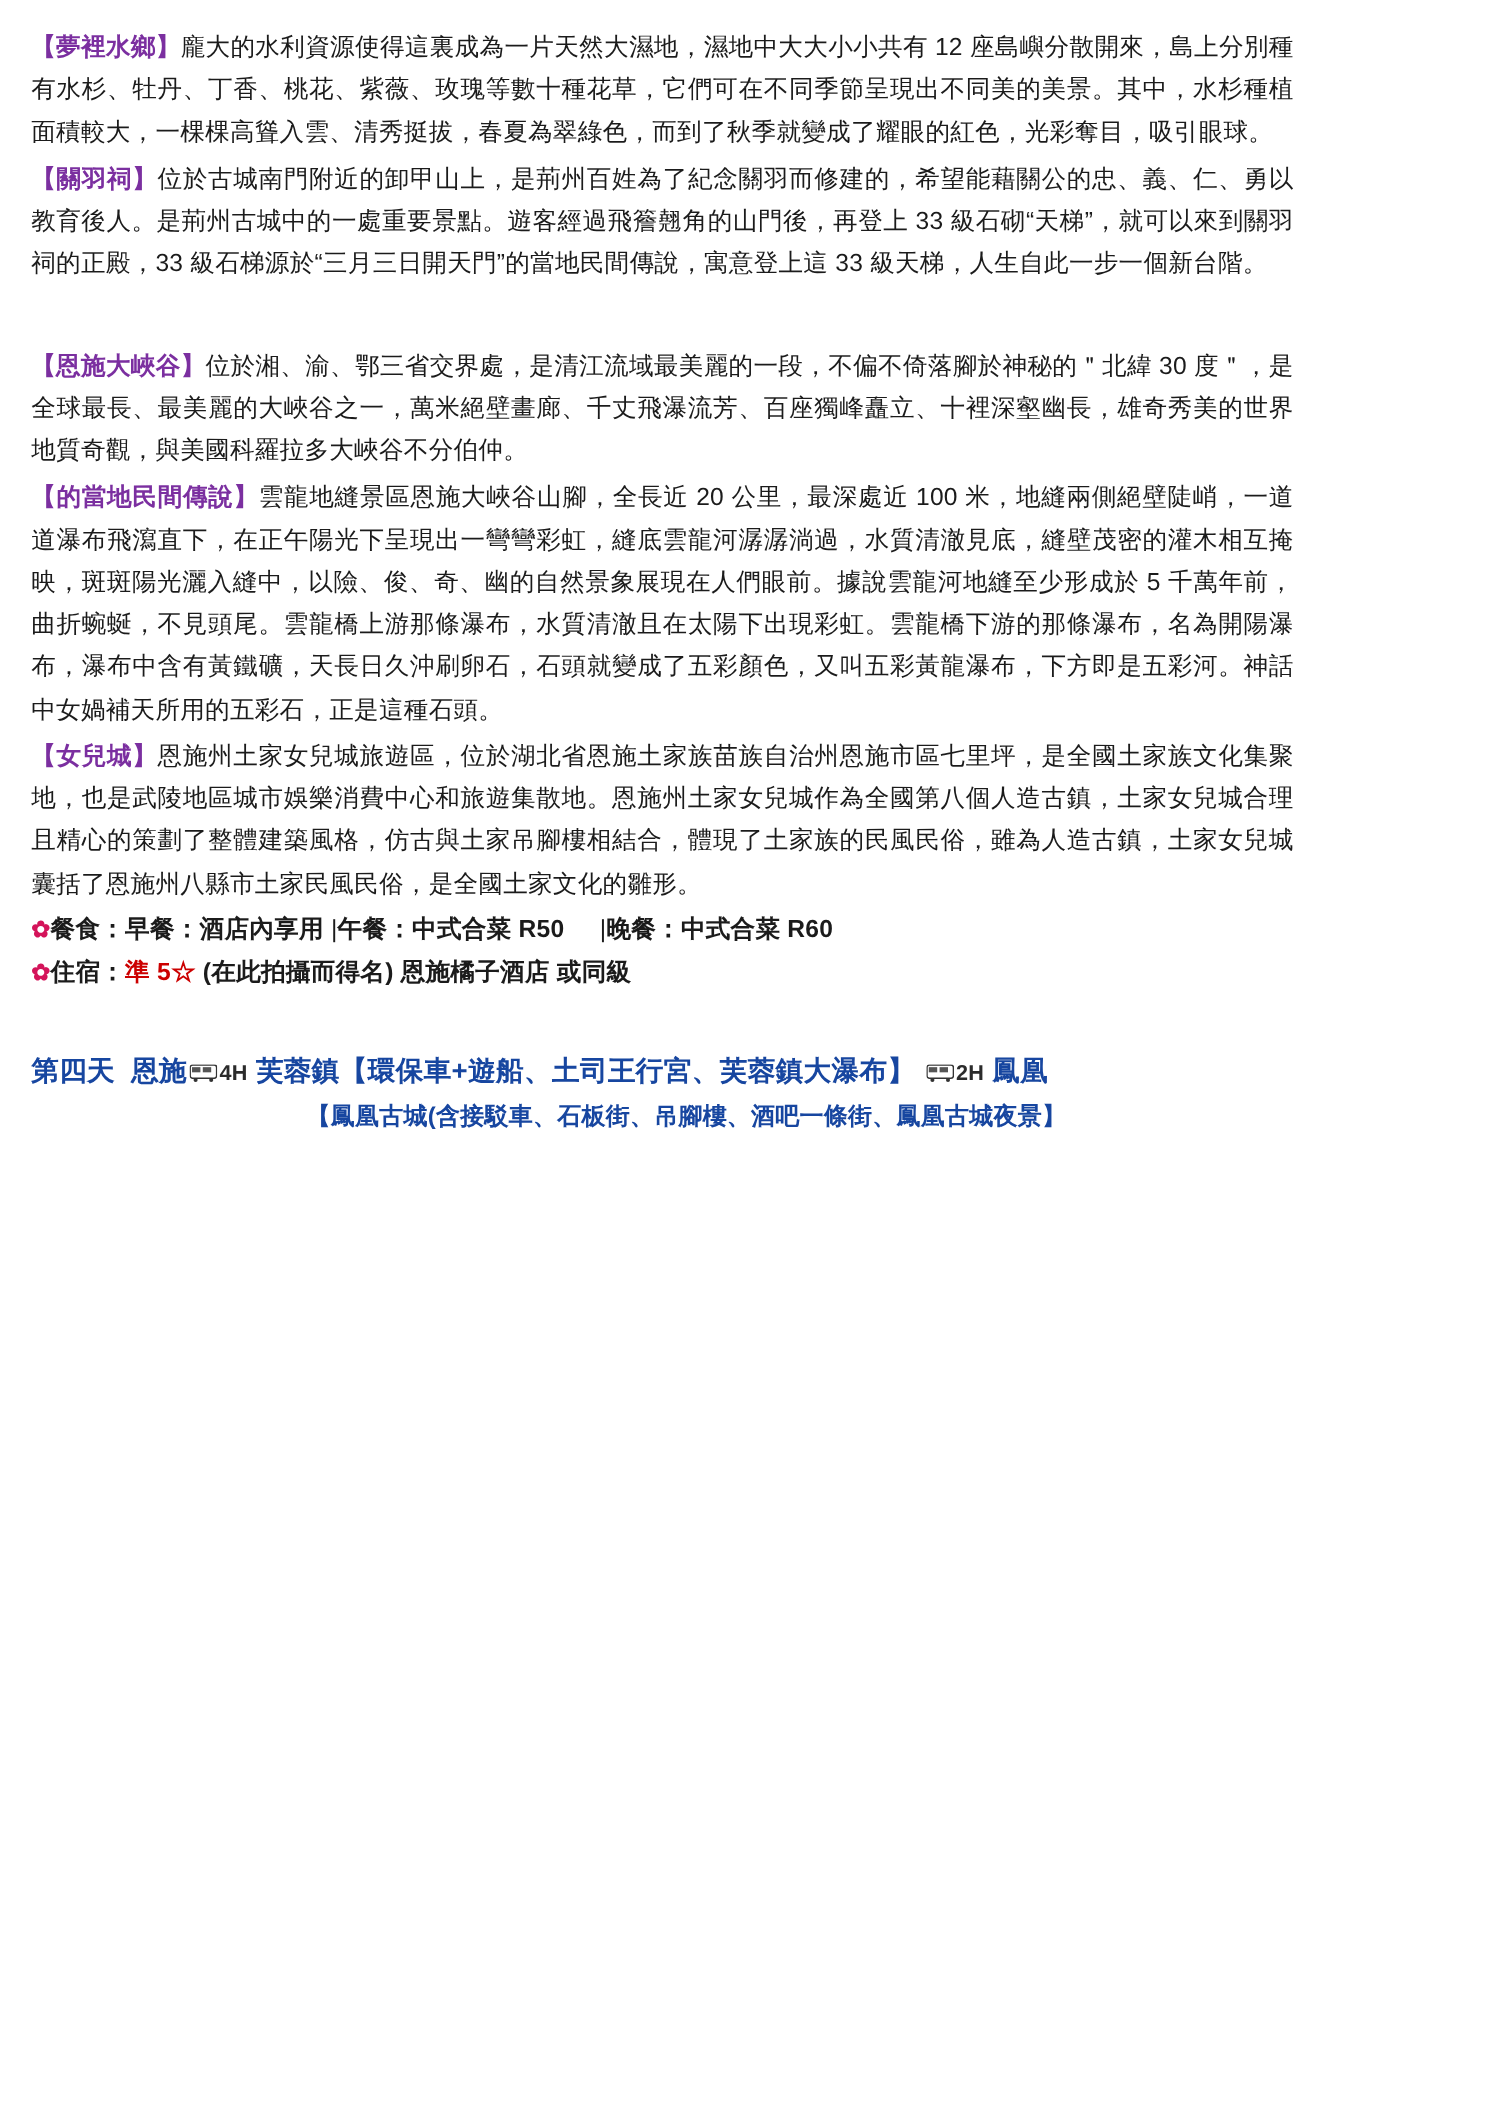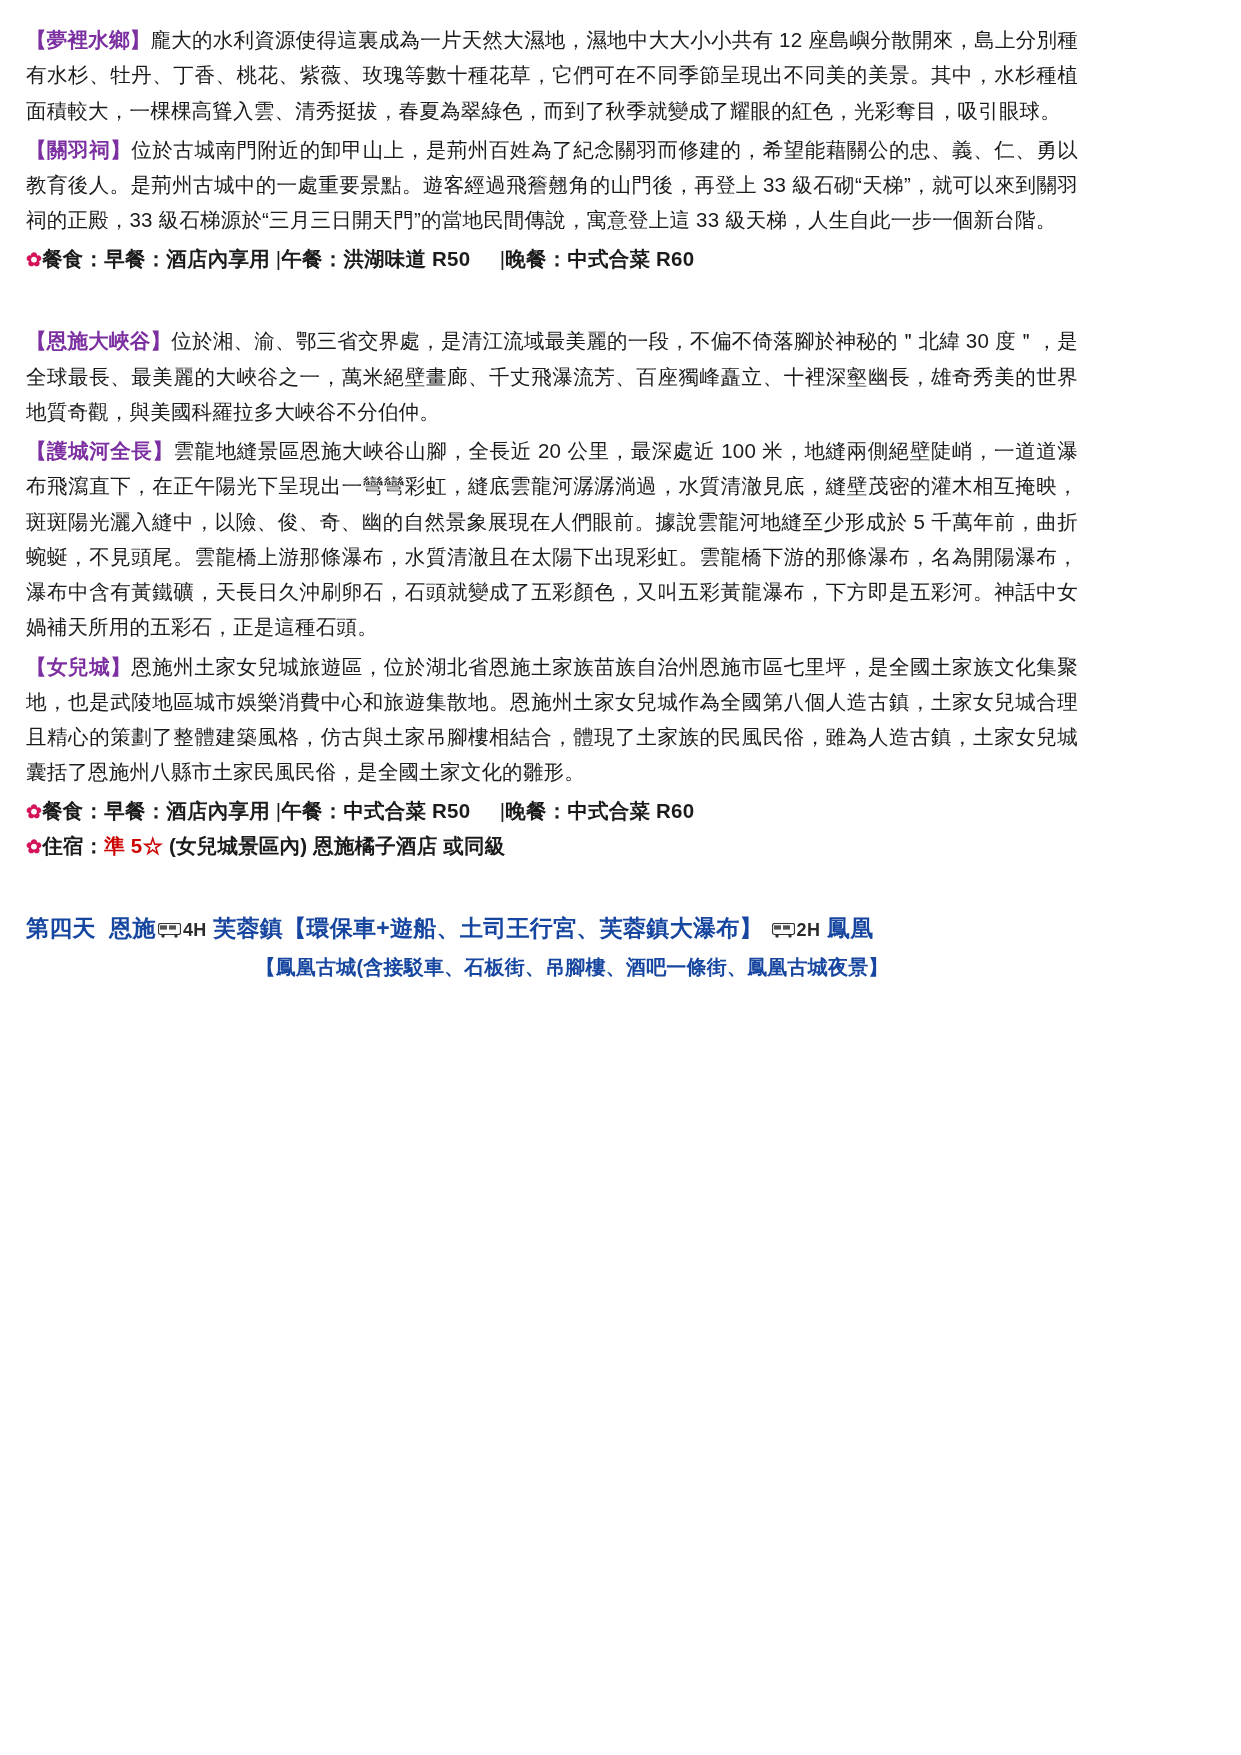--- a/index.html
+++ b/index.html
@@ -104,46 +104,43 @@
 
   <p class="para">
     <span class="tag-purple">【夢裡水鄉】</span><span>龐大的水利資源使得這裏成為一片天然大濕地，濕地中大大小小共有 12 座島嶼分散開來，島上分別種有水杉、牡丹、丁香、桃花、紫薇、玫瑰等數十種花草，它們可在不同季節呈現出不同美的美景。其中，水杉種植面積較大，一棵棵高聳入雲、清秀挺拔，春夏為翠綠色，而到了秋季就變成了耀眼的紅色，光彩奪目，吸引眼球。</span>
   </p>
 
 
   <p class="para">
     <span class="tag-purple">【關羽祠】</span><span>位於古城南門附近的卸甲山上，是荊州百姓為了紀念關羽而修建的，希望能藉關公的忠、義、仁、勇以教育後人。是荊州古城中的一處重要景點。遊客經過飛簷翹角的山門後，再登上 33 級石砌“天梯”，就可以來到關羽祠的正殿，33 級石梯源於“三月三日開天門”的當地民間傳說，寓意登上這 33 級天梯，人生自此一步一個新台階。</span>
   </p>
 
-  <p class="meal-line">
-    <span class="flower">✿</span><span>餐食：</span><span>早餐：酒店內享用</span>&nbsp;<span class="meal-sep">|</span><span>午餐：洪湖味道 R50</span>&nbsp;&nbsp;&nbsp;&nbsp;&nbsp;<span class="meal-sep">|</span><span>晚餐：中式合菜 R60</span>
-  </p>
 
 
   <div class="spacer-lg"></div>
 
 
   <p class="para">
     <span class="tag-purple">【恩施大峽谷】</span><span>位於湘、渝、鄂三省交界處，是清江流域最美麗的一段，不偏不倚落腳於神秘的＂北緯 30 度＂，是全球最長、最美麗的大峽谷之一，萬米絕壁畫廊、千丈飛瀑流芳、百座獨峰矗立、十裡深壑幽長，雄奇秀美的世界地質奇觀，與美國科羅拉多大峽谷不分伯仲。</span>
   </p>
 
   <p class="para">
-    <span class="tag-purple">【護城河全長】</span><span>雲龍地縫景區恩施大峽谷山腳，全長近 20 公里，最深處近 100 米，地縫兩側絕壁陡峭，一道道瀑布飛瀉直下，在正午陽光下呈現出一彎彎彩虹，縫底雲龍河潺潺淌過，水質清澈見底，縫壁茂密的灌木相互掩映，斑斑陽光灑入縫中，以險、俊、奇、幽的自然景象展現在人們眼前。據說雲龍河地縫至少形成於 5 千萬年前，曲折蜿蜒，不見頭尾。雲龍橋上游那條瀑布，水質清澈且在太陽下出現彩虹。雲龍橋下游的那條瀑布，名為開陽瀑布，瀑布中含有黃鐵礦，天長日久沖刷卵石，石頭就變成了五彩顏色，又叫五彩黃龍瀑布，下方即是五彩河。神話中女媧補天所用的五彩石，正是這種石頭。</span>
+    <span class="tag-purple">【的當地民間傳說】</span><span>雲龍地縫景區恩施大峽谷山腳，全長近 20 公里，最深處近 100 米，地縫兩側絕壁陡峭，一道道瀑布飛瀉直下，在正午陽光下呈現出一彎彎彩虹，縫底雲龍河潺潺淌過，水質清澈見底，縫壁茂密的灌木相互掩映，斑斑陽光灑入縫中，以險、俊、奇、幽的自然景象展現在人們眼前。據說雲龍河地縫至少形成於 5 千萬年前，曲折蜿蜒，不見頭尾。雲龍橋上游那條瀑布，水質清澈且在太陽下出現彩虹。雲龍橋下游的那條瀑布，名為開陽瀑布，瀑布中含有黃鐵礦，天長日久沖刷卵石，石頭就變成了五彩顏色，又叫五彩黃龍瀑布，下方即是五彩河。神話中女媧補天所用的五彩石，正是這種石頭。</span>
   </p>
 
   <p class="para">
     <span class="tag-purple">【女兒城】</span><span>恩施州土家女兒城旅遊區，位於湖北省恩施土家族苗族自治州恩施市區七里坪，是全國土家族文化集聚地，也是武陵地區城市娛樂消費中心和旅遊集散地。恩施州土家女兒城作為全國第八個人造古鎮，土家女兒城合理且精心的策劃了整體建築風格，仿古與土家吊腳樓相結合，體現了土家族的民風民俗，雖為人造古鎮，土家女兒城囊括了恩施州八縣市土家民風民俗，是全國土家文化的雛形。</span>
   </p>
 
   <p class="meal-line">
     <span class="flower">✿</span><span>餐食：</span><span>早餐：酒店內享用</span>&nbsp;<span class="meal-sep">|</span><span>午餐：中式合菜 R50</span>&nbsp;&nbsp;&nbsp;&nbsp;&nbsp;<span class="meal-sep">|</span><span>晚餐：中式合菜 R60</span>
   </p>
 
   <p class="hotel-line">
-    <span class="flower">✿</span><span>住宿：</span><span class="red">準 5☆</span>&nbsp;<span>(女兒城景區內) 恩施橘子酒店 或同級</span>
+    <span class="flower">✿</span><span>住宿：</span><span class="red">準 5☆</span>&nbsp;<span>(在此拍攝而得名) 恩施橘子酒店 或同級</span>
   </p>
 
   <div class="spacer-lg"></div>
 
   <p class="day-head">
     <span>第四天</span>&nbsp;&nbsp;<span class="city">恩施</span><span class="bus-ico"><svg width="23" height="15" viewBox="0 0 23 15">
           <rect x="0.5" y="0.5" width="22" height="11" rx="2" fill="#ffffff" stroke="#333" stroke-width="1.2"></rect>
           <rect x="2" y="2.3" width="7" height="4.3" fill="#555"></rect>
           <rect x="11" y="2.3" width="7" height="4.3" fill="#555"></rect>
           <circle cx="5" cy="13" r="1.7" fill="#333"></circle>

